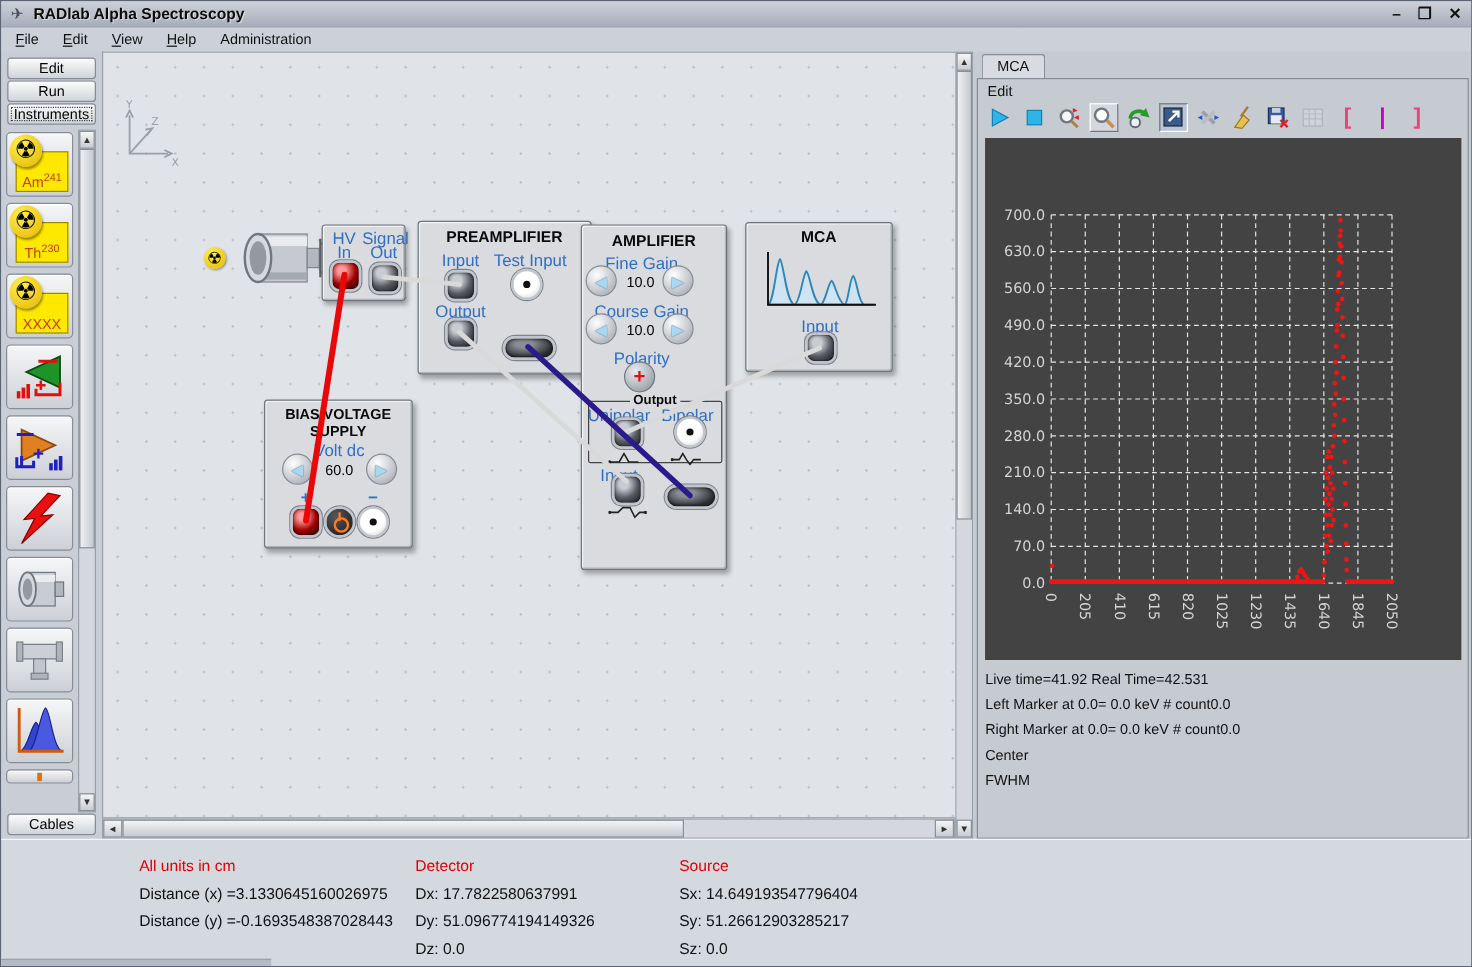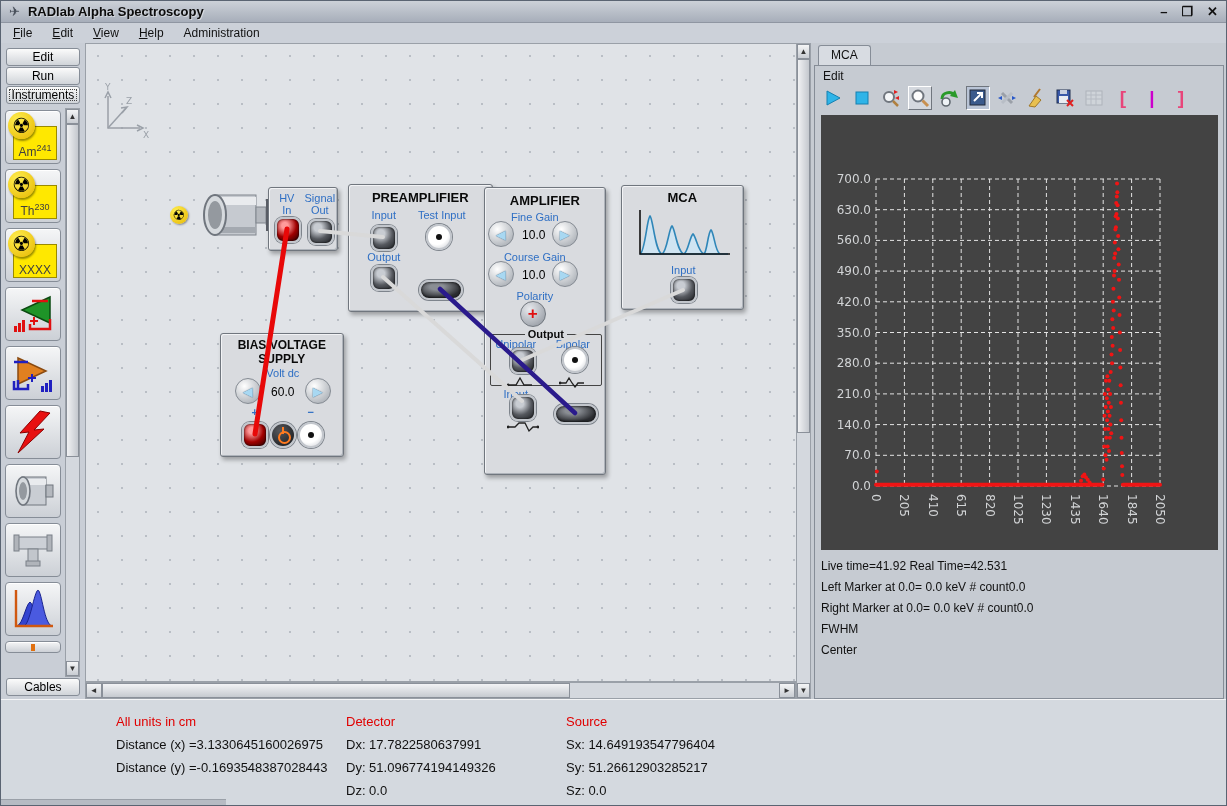--- a/index.html
+++ b/index.html
@@ -23,21 +23,21 @@
         border:1px solid #868d97;border-radius:3px;font-size:12px;text-align:center;line-height:16px;}
   .sbtn.focus{outline:1px dotted #444;outline-offset:-4px;}
   .palette{flex:1;margin-top:3px;display:flex;min-height:0;}
   .pal-items{width:62px;display:flex;flex-direction:column;gap:5px;overflow:hidden;padding:2px 2px;}
   .pal-item{width:56px;height:54px;background:linear-gradient(#f5f6f7,#ccd0d6);
             border:1px solid #868d97;border-radius:4px;position:relative;flex:0 0 auto;
             box-shadow:inset 0 1px 0 #fff;display:flex;align-items:center;justify-content:center;}
   .pal-item.partial{height:12px;}
   .rad-box{position:absolute;right:3px;bottom:3px;width:44px;height:34px;background:#ffe800;
            border:1px solid #9a8a00;}
-  .rad-lbl{position:absolute;bottom:0;left:0;right:0;text-align:center;font-size:12px;color:#404040;}
+  .rad-lbl{position:absolute;bottom:0;left:0;right:0;text-align:center;font-size:12px;color:#c2410c;}
   .rad-lbl sup{font-size:9px;}
   .trefoil-lg{position:absolute;left:2px;top:1px;width:27px;height:27px;border-radius:50%;
               background:radial-gradient(circle at 35% 30%,#ffee50,#e6b600);color:#000;
               display:flex;align-items:center;justify-content:center;font-size:21px;
               box-shadow:1px 2px 2px rgba(0,0,0,.4);}
   .pal-scroll{width:15px;background:#d4d8de;border:1px solid #9aa0a8;display:flex;
               flex-direction:column;align-items:stretch;}
   .scr-btn{height:15px;background:linear-gradient(#f4f5f6,#c8ccd2);border:1px solid #8a9099;
            font-size:8px;text-align:center;line-height:13px;color:#333;}
   .scr-track{flex:1;position:relative;}
@@ -50,21 +50,21 @@
           background-size:24px 24px;border:1px solid #9aa0a8;border-right:none;overflow:hidden;}
   .hscroll{height:17px;display:flex;background:#d4d8de;border:1px solid #9aa0a8;}
   .hs-thumb{width:66%;background:linear-gradient(#f2f3f5,#c6cad0);border:1px solid #8a9099;}
   .hs-btn{width:16px;background:linear-gradient(#f4f5f6,#c8ccd2);border:1px solid #8a9099;
           font-size:8px;text-align:center;line-height:14px;color:#333;}
   .vscroll{width:15px;background:#d4d8de;border:1px solid #9aa0a8;display:flex;flex-direction:column;}
   
   .block{position:absolute;background:#d9dbdf;border:1px solid #70767e;border-radius:3px;
          box-shadow:2px 3px 4px rgba(0,0,0,.3),inset 1px 1px 0 #f2f3f5,inset -1px -1px 0 #aeb3ba;z-index:2;}
   .block-title{position:absolute;left:0;right:0;text-align:center;font-weight:bold;font-size:13px;color:#0a0a0a;}
-  .lbl{position:absolute;color:#2f6fc4;font-size:11px;text-align:center;}
+  .lbl{position:absolute;color:#2f6fc4;font-size:14px;text-align:center;}
   .pre{white-space:pre-line;line-height:12px;}
   .conn{position:absolute;width:26px;height:26px;border-radius:8px;
         background:radial-gradient(circle at 36% 30%,#c8ccd2 0 18%,#55585e 55%,#26282c 90%);
         border:2px solid #c2c6cc;box-shadow:0 0 0 1px #7e848c,inset 0 0 2px #000;}
   .conn.red{background:radial-gradient(circle at 36% 30%,#ff9a9a 0 15%,#a00000 55%,#3c0000 90%);}
   .dot-conn{position:absolute;width:26px;height:26px;border-radius:50%;
             background:radial-gradient(circle at 40% 35%,#ffffff 55%,#c8ccd2);
             border:2px solid #c2c6cc;box-shadow:0 0 0 1px #7e848c;}
   .dot-conn::after{content:"";position:absolute;left:8px;top:8px;width:6px;height:6px;border-radius:50%;background:#111;}
   .oval{position:absolute;width:44px;height:20px;border-radius:10px;
@@ -590,22 +590,22 @@
               <circle cx="300.4868292682927" cy="322.75714285714287" r="2" fill="#f01414"></circle>
               <circle cx="300.7639024390244" cy="338.1071428571429" r="2" fill="#f01414"></circle>
               <circle cx="301.04097560975606" cy="351.26428571428573" r="2" fill="#f01414"></circle>
               <circle cx="301.3180487804878" cy="360.0357142857143" r="2" fill="#f01414"></circle>
             </svg>
         </div>
         <div class="status" id="mca-status">
             <div class="status-line">Live time=41.92 Real Time=42.531</div>
             <div class="status-line">Left Marker at 0.0= 0.0 keV # count0.0</div>
             <div class="status-line">Right Marker at 0.0= 0.0 keV # count0.0</div>
+            <div class="status-line">Center</div>
             <div class="status-line">FWHM</div>
-            <div class="status-line">Center</div>
           </div>
       </div>
     </div>
   </div>
 
   <div class="bottom" id="bottom-panel">
     <div class="bottom-strip"></div>
   <div class="bcol" style="left: 115px;">
         <div class="bcol-title">All units in cm</div>
         <div class="bcol-line">Distance (x) =3.1330645160026975</div>

